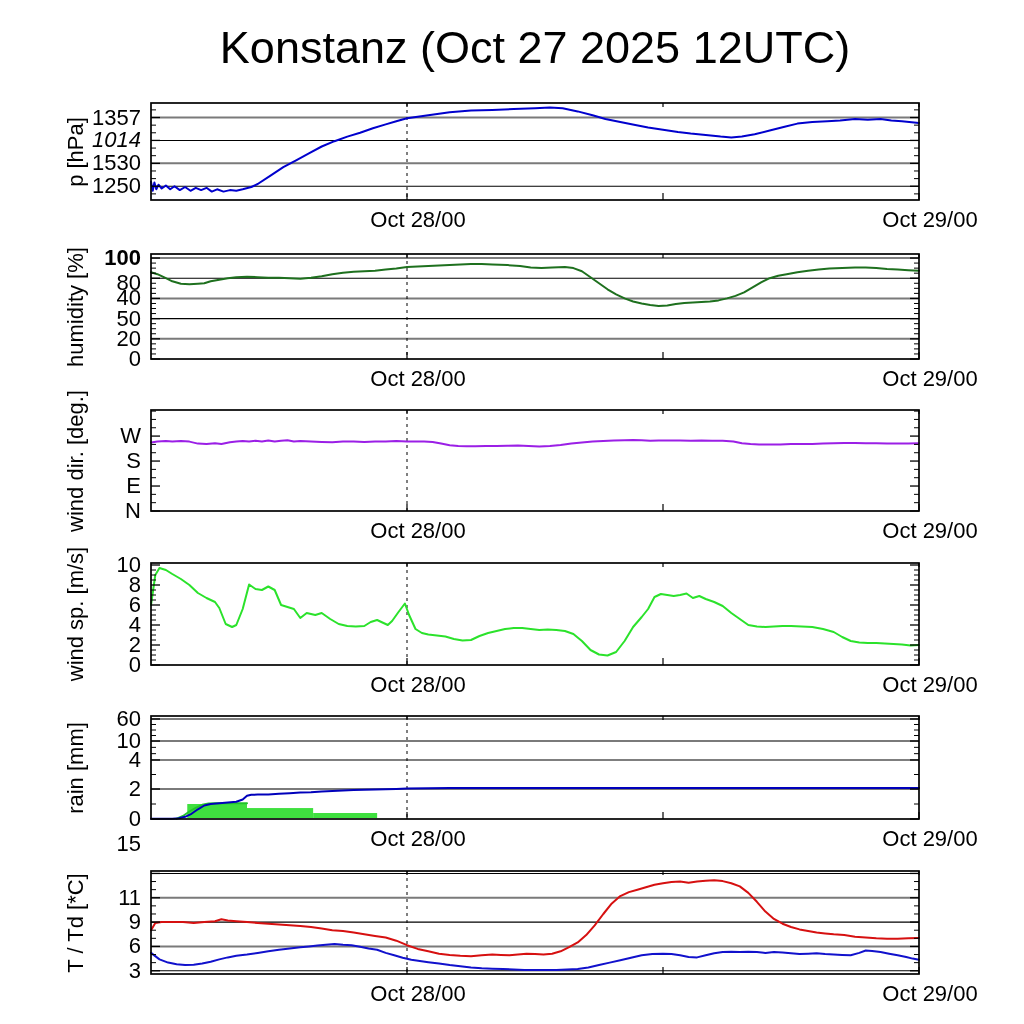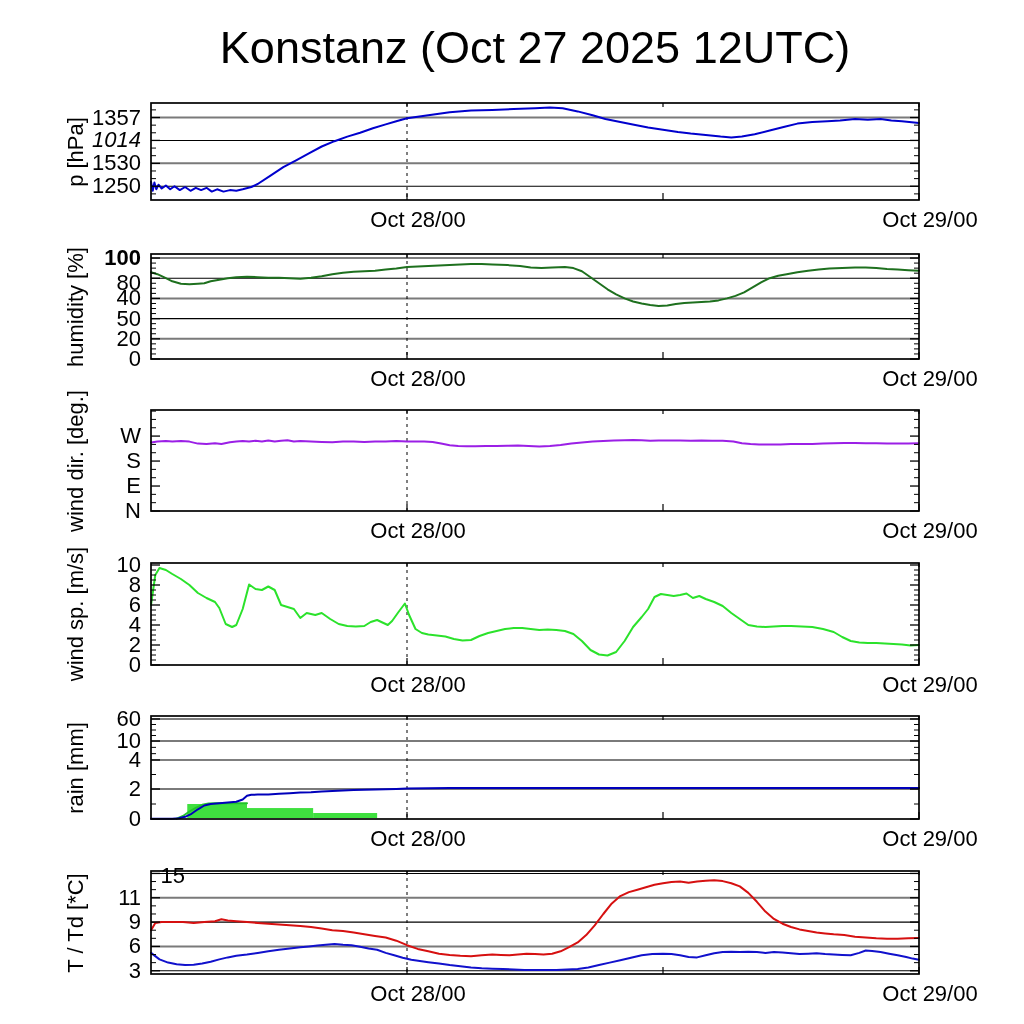--- a/index.html
+++ b/index.html
@@ -327,21 +327,21 @@
       <div class="xtick" style="left: 318px; top: 672px;">Oct 28/00</div>
       <div class="xtick" style="left: 830px; top: 672px;">Oct 29/00</div>
       <div class="ytick" style="top: 705.987px;">60</div>
       <div class="ytick" style="top: 728.029px;">10</div>
       <div class="ytick" style="top: 746.981px;">4</div>
       <div class="ytick" style="top: 776.027px;">2</div>
       <div class="ytick" style="top: 806px;">0</div>
       <div class="ylab" style="left: -44px; top: 754.5px;">rain [mm]</div>
       <div class="xtick" style="left: 318px; top: 826px;">Oct 28/00</div>
       <div class="xtick" style="left: 830px; top: 826px;">Oct 29/00</div>
-      <div class="ytick" style="top: 863px; padding-left: 44px;">15</div>
+      <div class="ytick" style="top: 831px;">15</div>
       <div class="ytick" style="top: 884.764px;">11</div>
       <div class="ytick" style="top: 909.094px;">9</div>
       <div class="ytick" style="top: 933.425px;">6</div>
       <div class="ytick" style="top: 957.756px;">3</div>
       <div class="ylab" style="left: -44px; top: 909.5px;">T / Td [*C]</div>
       <div class="xtick" style="left: 318px; top: 981px;">Oct 28/00</div>
       <div class="xtick" style="left: 830px; top: 981px;">Oct 29/00</div>
     </div>
 </div>
 

